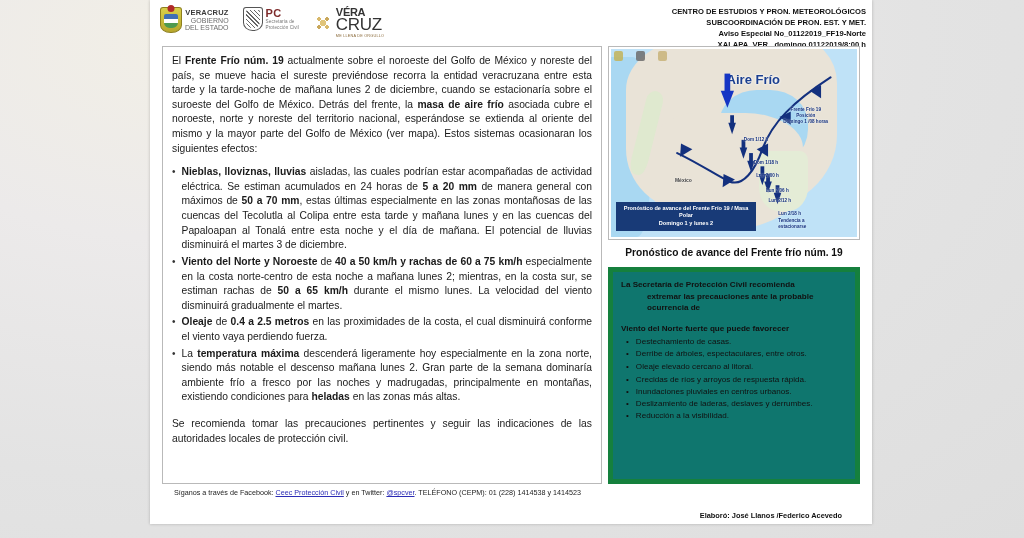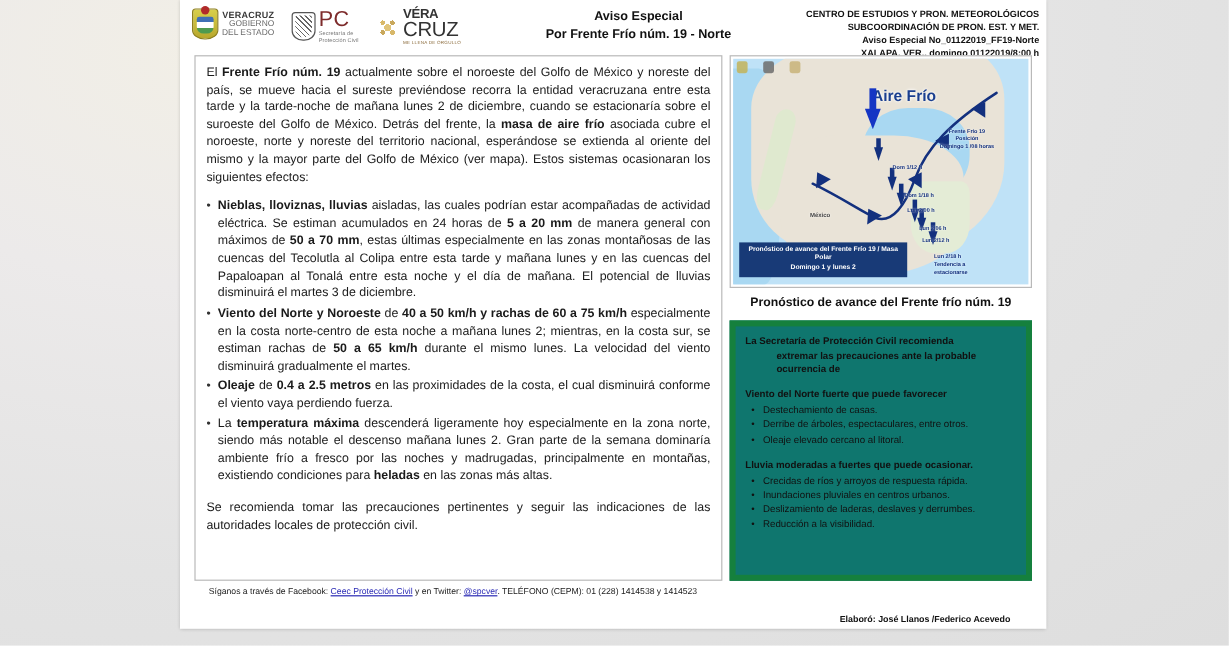--- a/index.html
+++ b/index.html
@@ -63,21 +63,21 @@
     position: absolute; inset: 2px;
     background:
       repeating-linear-gradient(45deg, #666 0 1px, transparent 1px 3px);
     border-radius: 2px 2px 40% 40%;
   }
   .logo-txt { line-height: 1.0; text-align: right; }
   .logo-txt .l1 { font-size: 7.5px; font-weight: bold; color: #3a3a3a; letter-spacing: .2px; }
   .logo-txt .l2 { font-size: 7px; color: #6b6b6b; }
   .logo-txt .l3 { font-size: 7px; color: #6b6b6b; }
   .pc-mark { line-height: 1.0; }
-  .pc-mark .pc { font-size: 18px; font-weight: normal; color: #7d2b2b; letter-spacing: .3px; }
+  .pc-mark .pc { font-size: 11px; font-weight: bold; color: #7d2b2b; letter-spacing: .3px; }
   .pc-mark .sub { font-size: 4.6px; color: #777; margin-top: 1px; letter-spacing: .1px; }
   .vc-glyph {
     width: 20px; height: 20px;
     background:
       radial-gradient(circle at 30% 30%, #d8b86a 0 2px, transparent 2px),
       radial-gradient(circle at 70% 30%, #c9a85c 0 2px, transparent 2px),
       radial-gradient(circle at 30% 70%, #c9a85c 0 2px, transparent 2px),
       radial-gradient(circle at 70% 70%, #d8b86a 0 2px, transparent 2px),
       radial-gradient(circle at 50% 50%, #e0c47a 0 3px, transparent 3px);
   }
@@ -327,24 +327,20 @@
       <div class="logo">
         <div class="vc-glyph"></div>
         <div class="vc-txt">
           <div class="v1">VÉRA</div>
           <div class="v2">CRUZ</div>
           <div class="v3">ME LLENA DE ORGULLO</div>
         </div>
       </div>
     </div>
 
-    <div class="head-title">
-      <div>Aviso Especial</div>
-      <div>Por  Frente Frío núm. 19 - Norte</div>
-    </div>
 
     <div class="head-right">
       <div>CENTRO DE ESTUDIOS Y PRON. METEOROLÓGICOS</div>
       <div>SUBCOORDINACIÓN DE PRON.  EST. Y MET.</div>
       <div>Aviso Especial No_01122019_FF19-Norte</div>
       <div>XALAPA, VER., domingo  01122019/8:00 h</div>
     </div>
   </div>
 
   <div class="content">
@@ -463,21 +459,20 @@
           <li>
               <span class="d">•</span>
               <span>Derribe de árboles, espectaculares, entre otros.</span>
             </li>
           <li>
               <span class="d">•</span>
               <span>Oleaje elevado cercano al litoral.</span>
             </li>
         </ul>
 
-        <div class="rec-sub">Lluvia moderadas a fuertes que puede ocasionar.</div>
         <ul class="rec-list">
           <li>
               <span class="d">•</span>
               <span>Crecidas de ríos y arroyos de respuesta rápida.</span>
             </li>
           <li>
               <span class="d">•</span>
               <span>Inundaciones pluviales en centros urbanos.</span>
             </li>
           <li>

